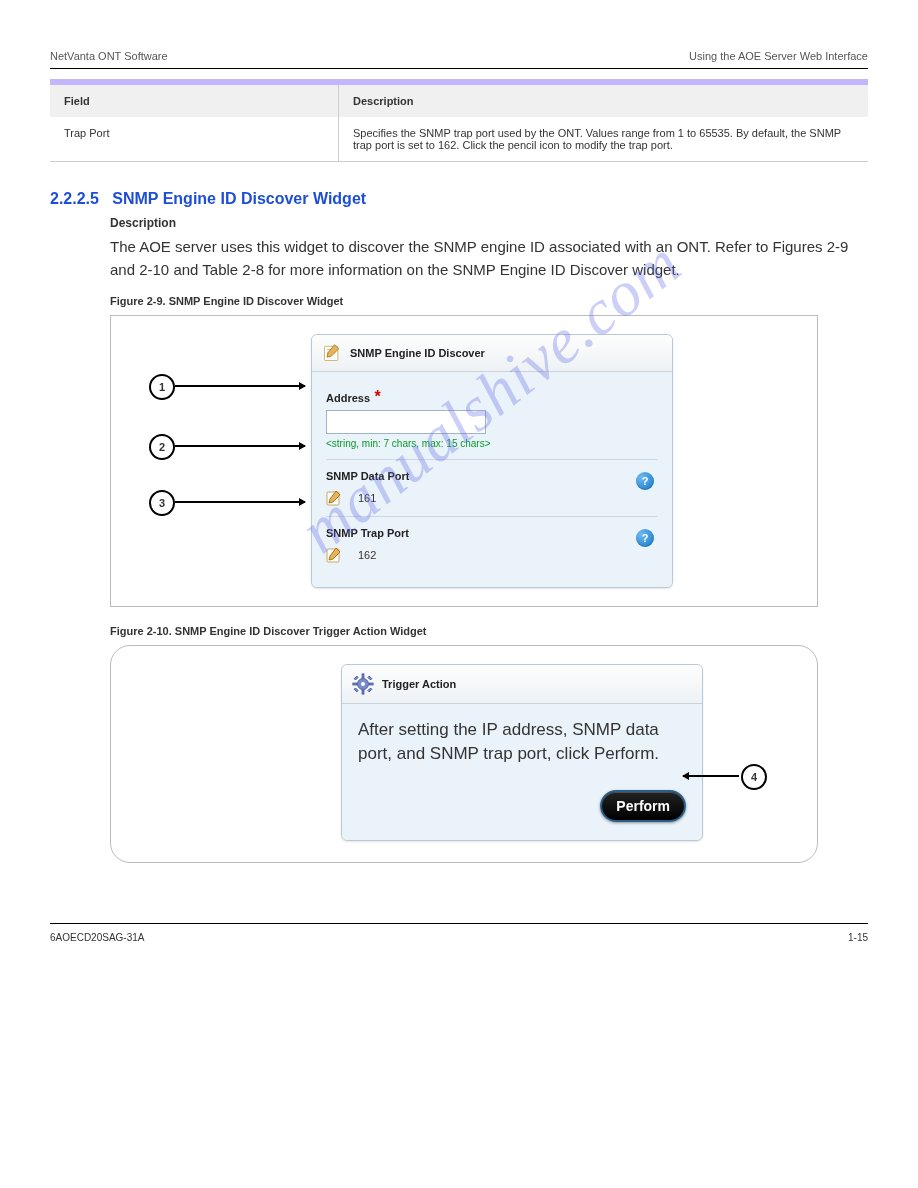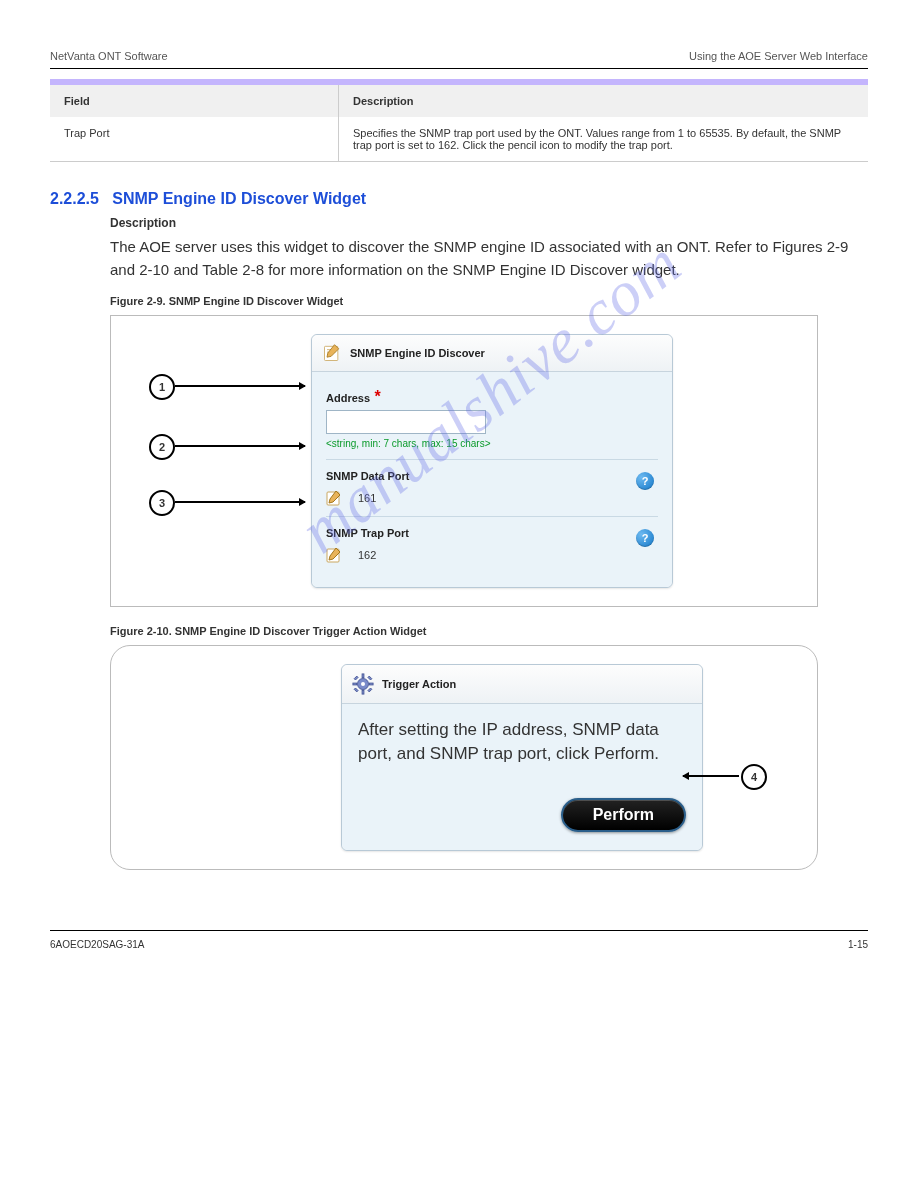--- a/index.html
+++ b/index.html
@@ -191,27 +191,27 @@
 }
 .trigger-body {
   padding: 14px 16px 18px 16px;
   background: #eaf3f9;
   border-radius: 0 0 6px 6px;
   position: relative;
 }
 .trigger-text { font-size: 17px; color: #333; line-height: 1.4; }
 .perform-btn {
   float: right;
-  margin-top: 32px;
-  padding: 6px 30px;
+  margin-top: 24px;
+  padding: 6px 14px;
   border-radius: 18px;
   border: 2px solid #2a5e8a;
   background: linear-gradient(#222, #000);
   color: #fff;
-  font-size: 16px;
+  font-size: 14px;
   font-weight: bold;
   cursor: pointer;
   box-shadow: 0 1px 3px rgba(0,0,0,0.4), inset 0 1px 0 rgba(255,255,255,0.2);
 }
 .trigger-body::after { content:""; display:block; clear:both; }
 
 .notepad-icon {
   width: 20px; height: 20px;
   display: inline-block;
   position: relative;

